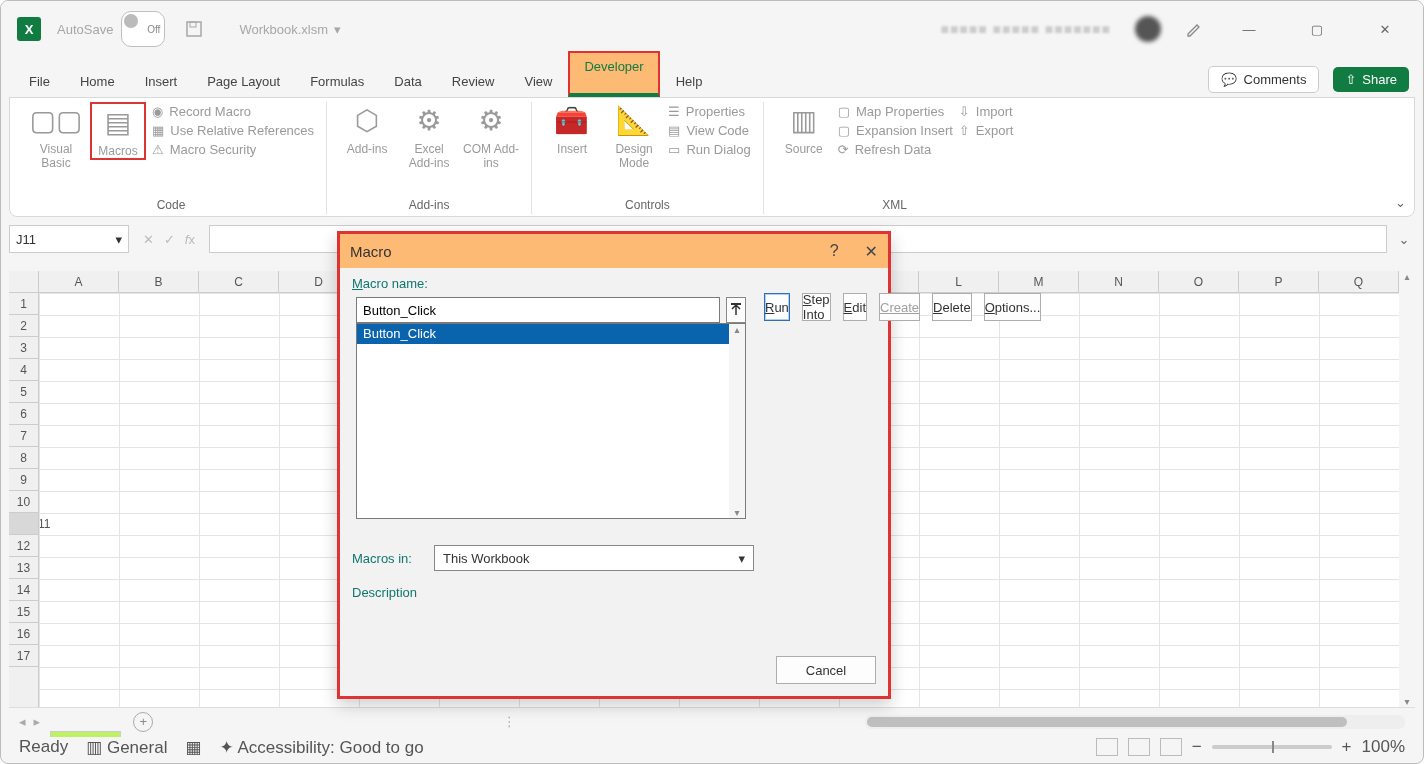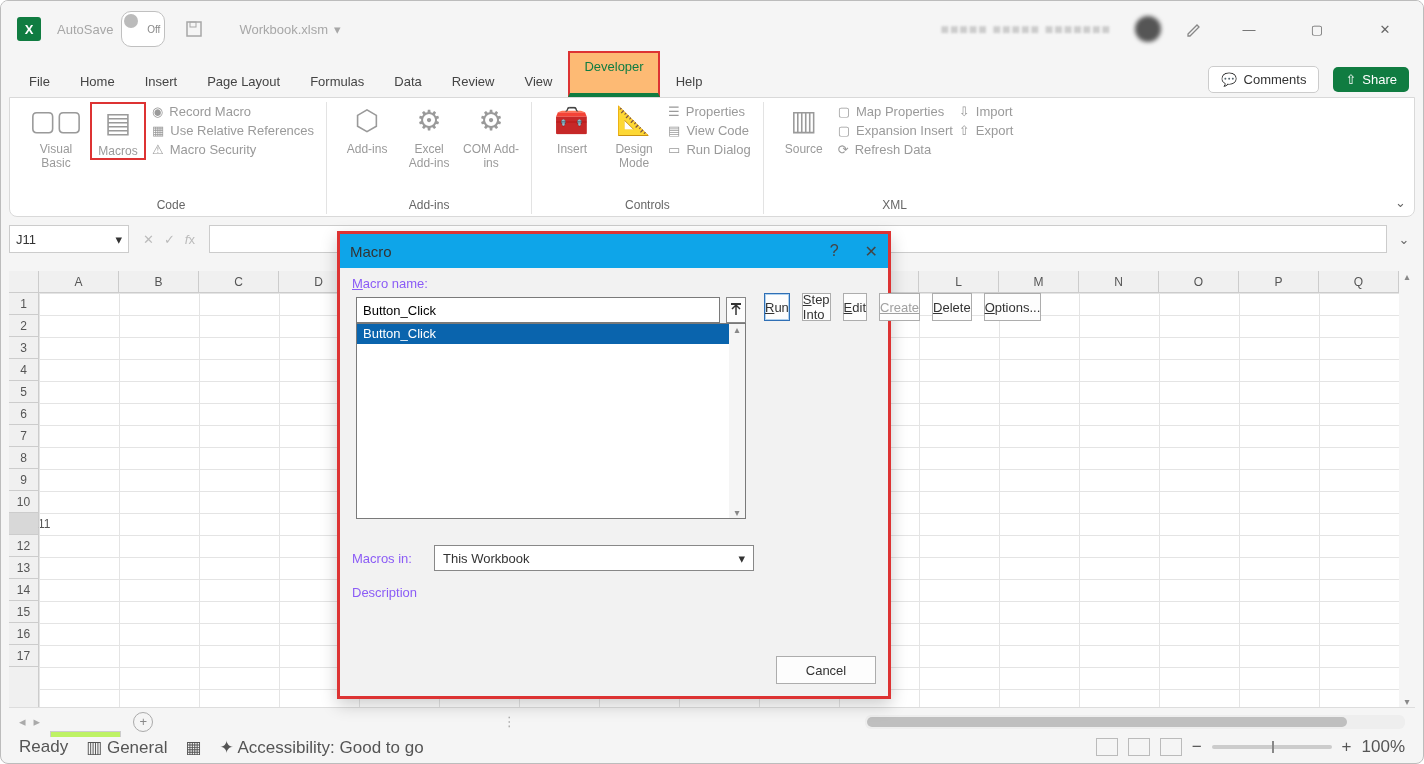--- a/index.html
+++ b/index.html
@@ -181,25 +181,25 @@
 
   
   .macro-dialog {
     position:absolute;
     left: 336px; top: 230px;
     width: 554px; height: 468px;
     background:#f2f2f2;
     border: 3px solid #d33;
     box-shadow: 0 6px 16px rgba(0,0,0,0.2);
   }
-  .macro-head { height:34px; background:#0ea5e9; display:flex; align-items:center; padding:0 10px; font-size:15px;}
+  .macro-head { height:34px; background:#fdba74; display:flex; align-items:center; padding:0 10px; font-size:15px;}
   .macro-head .title{}
   .macro-head .hctl { margin-left:auto; display:flex; gap:26px; font-size:16px; color:#444;}
   .macro-body { padding: 8px 12px; position:relative; height:calc(100% - 34px); }
-  .dlg-label { font-size:13px; color:#8b5cf6; }
+  .dlg-label { font-size:13px; color:#0f766e; }
   .underline-char{ text-decoration:underline;}
   .name-row{ display:flex; gap:6px; margin-top:4px;}
   .name-input { flex:1; height:26px; border:1px solid #7a7a7a; background:#fff; padding:0 6px; font-size:13px;}
   .arrow-btn{ width:20px;height:26px;border:1px solid #888;background:#fdfdfd;display:flex;align-items:center;justify-content:center;}
   .macro-main { display:flex; gap:18px; margin-top:2px;justify-content:flex-end;}
   .listbox {
     width: 390px; height: 196px; border:1px solid #7a7a7a; background:#fff; position:relative; overflow:hidden;
   }
   .listitem { height:20px; line-height:20px; padding:0 6px; font-size:13px;}
   .listitem.selected { background:#0a64ad; color:#fff;}

